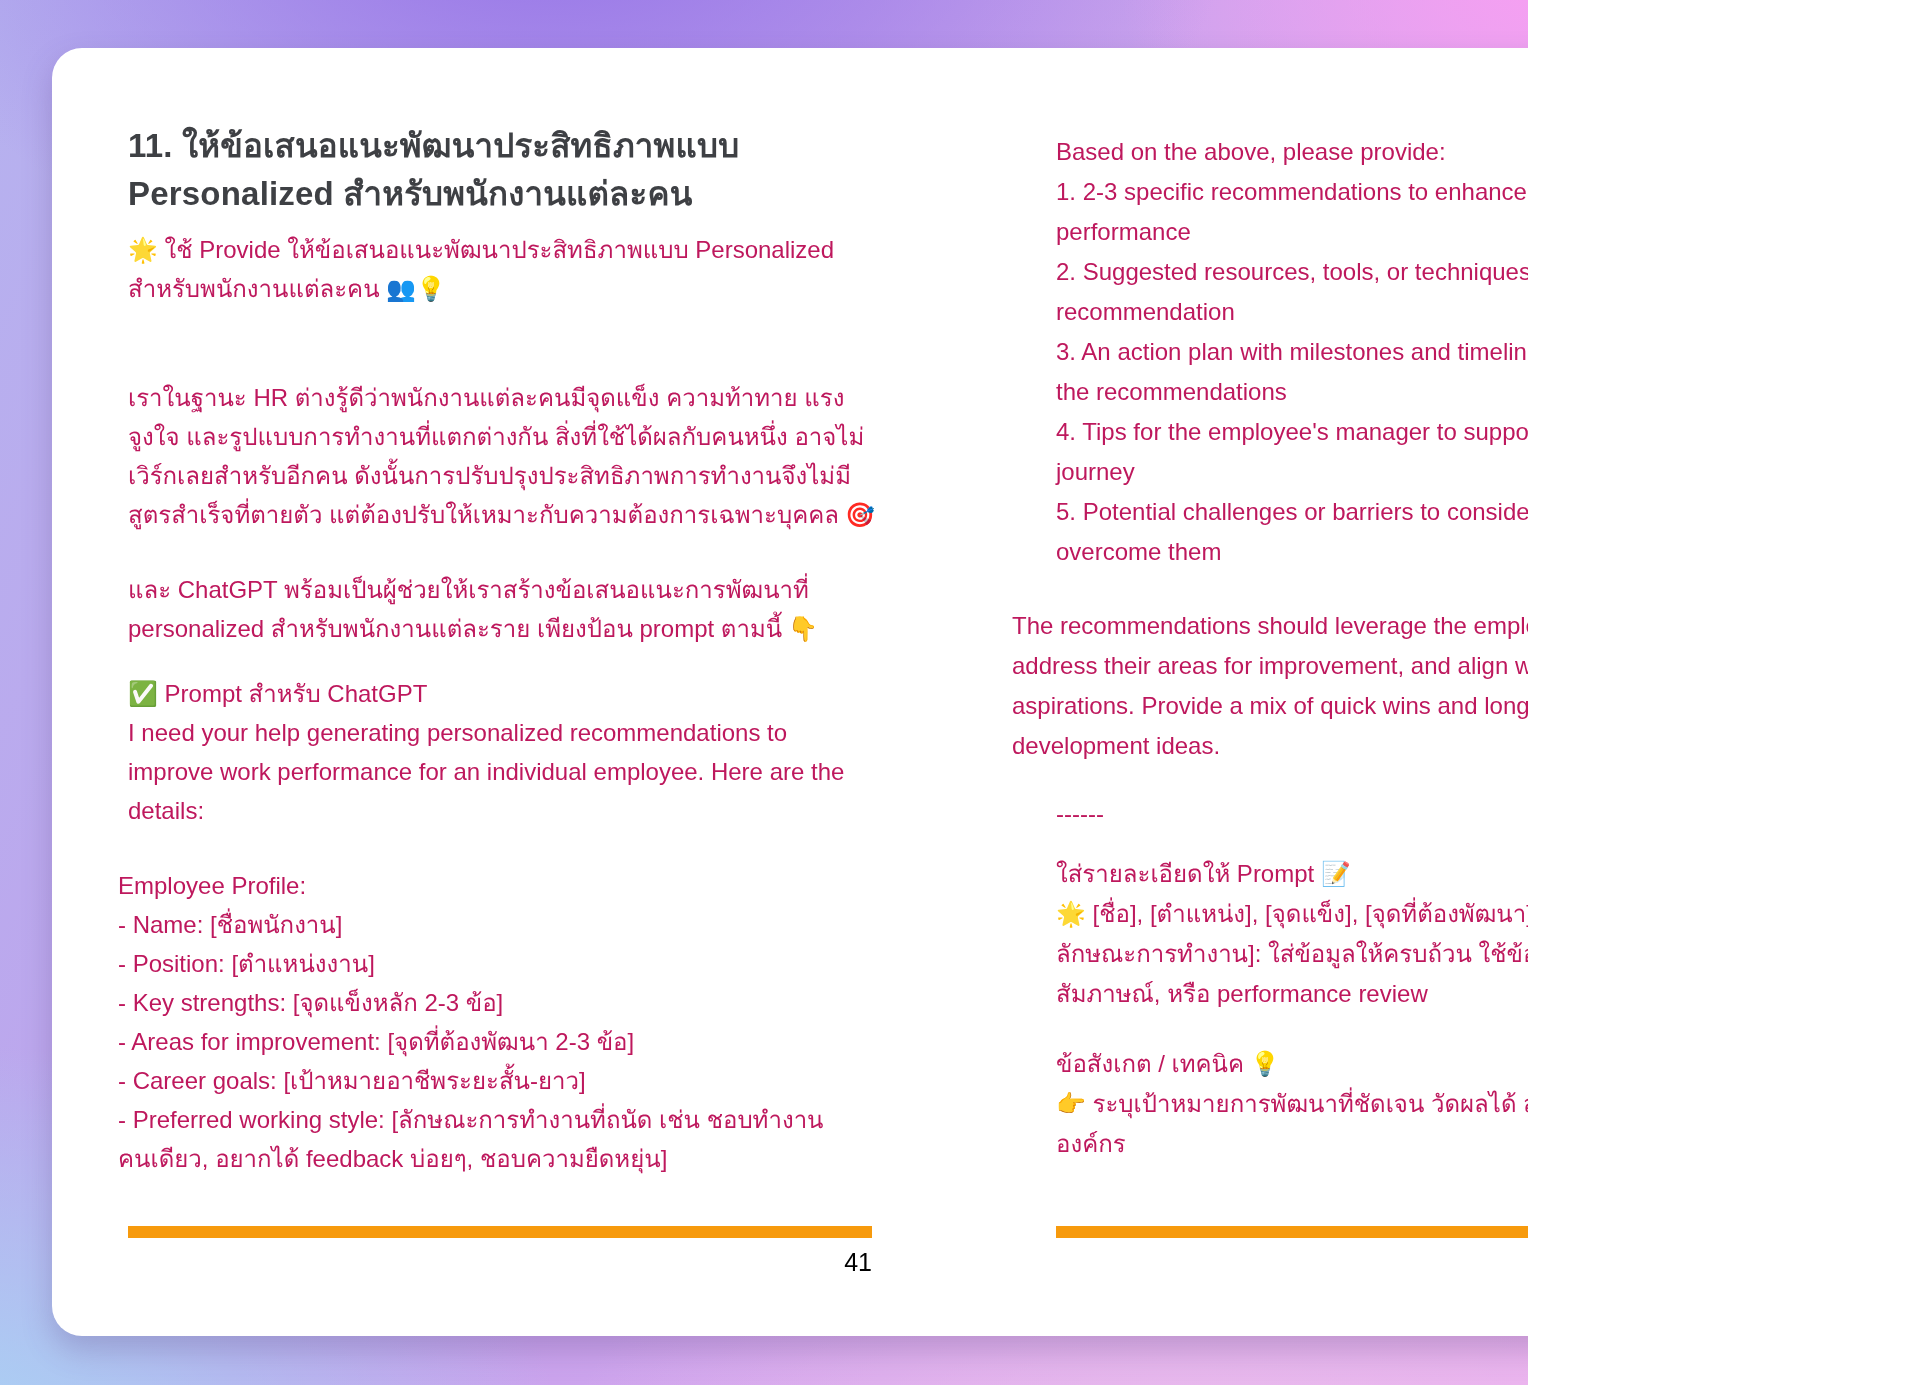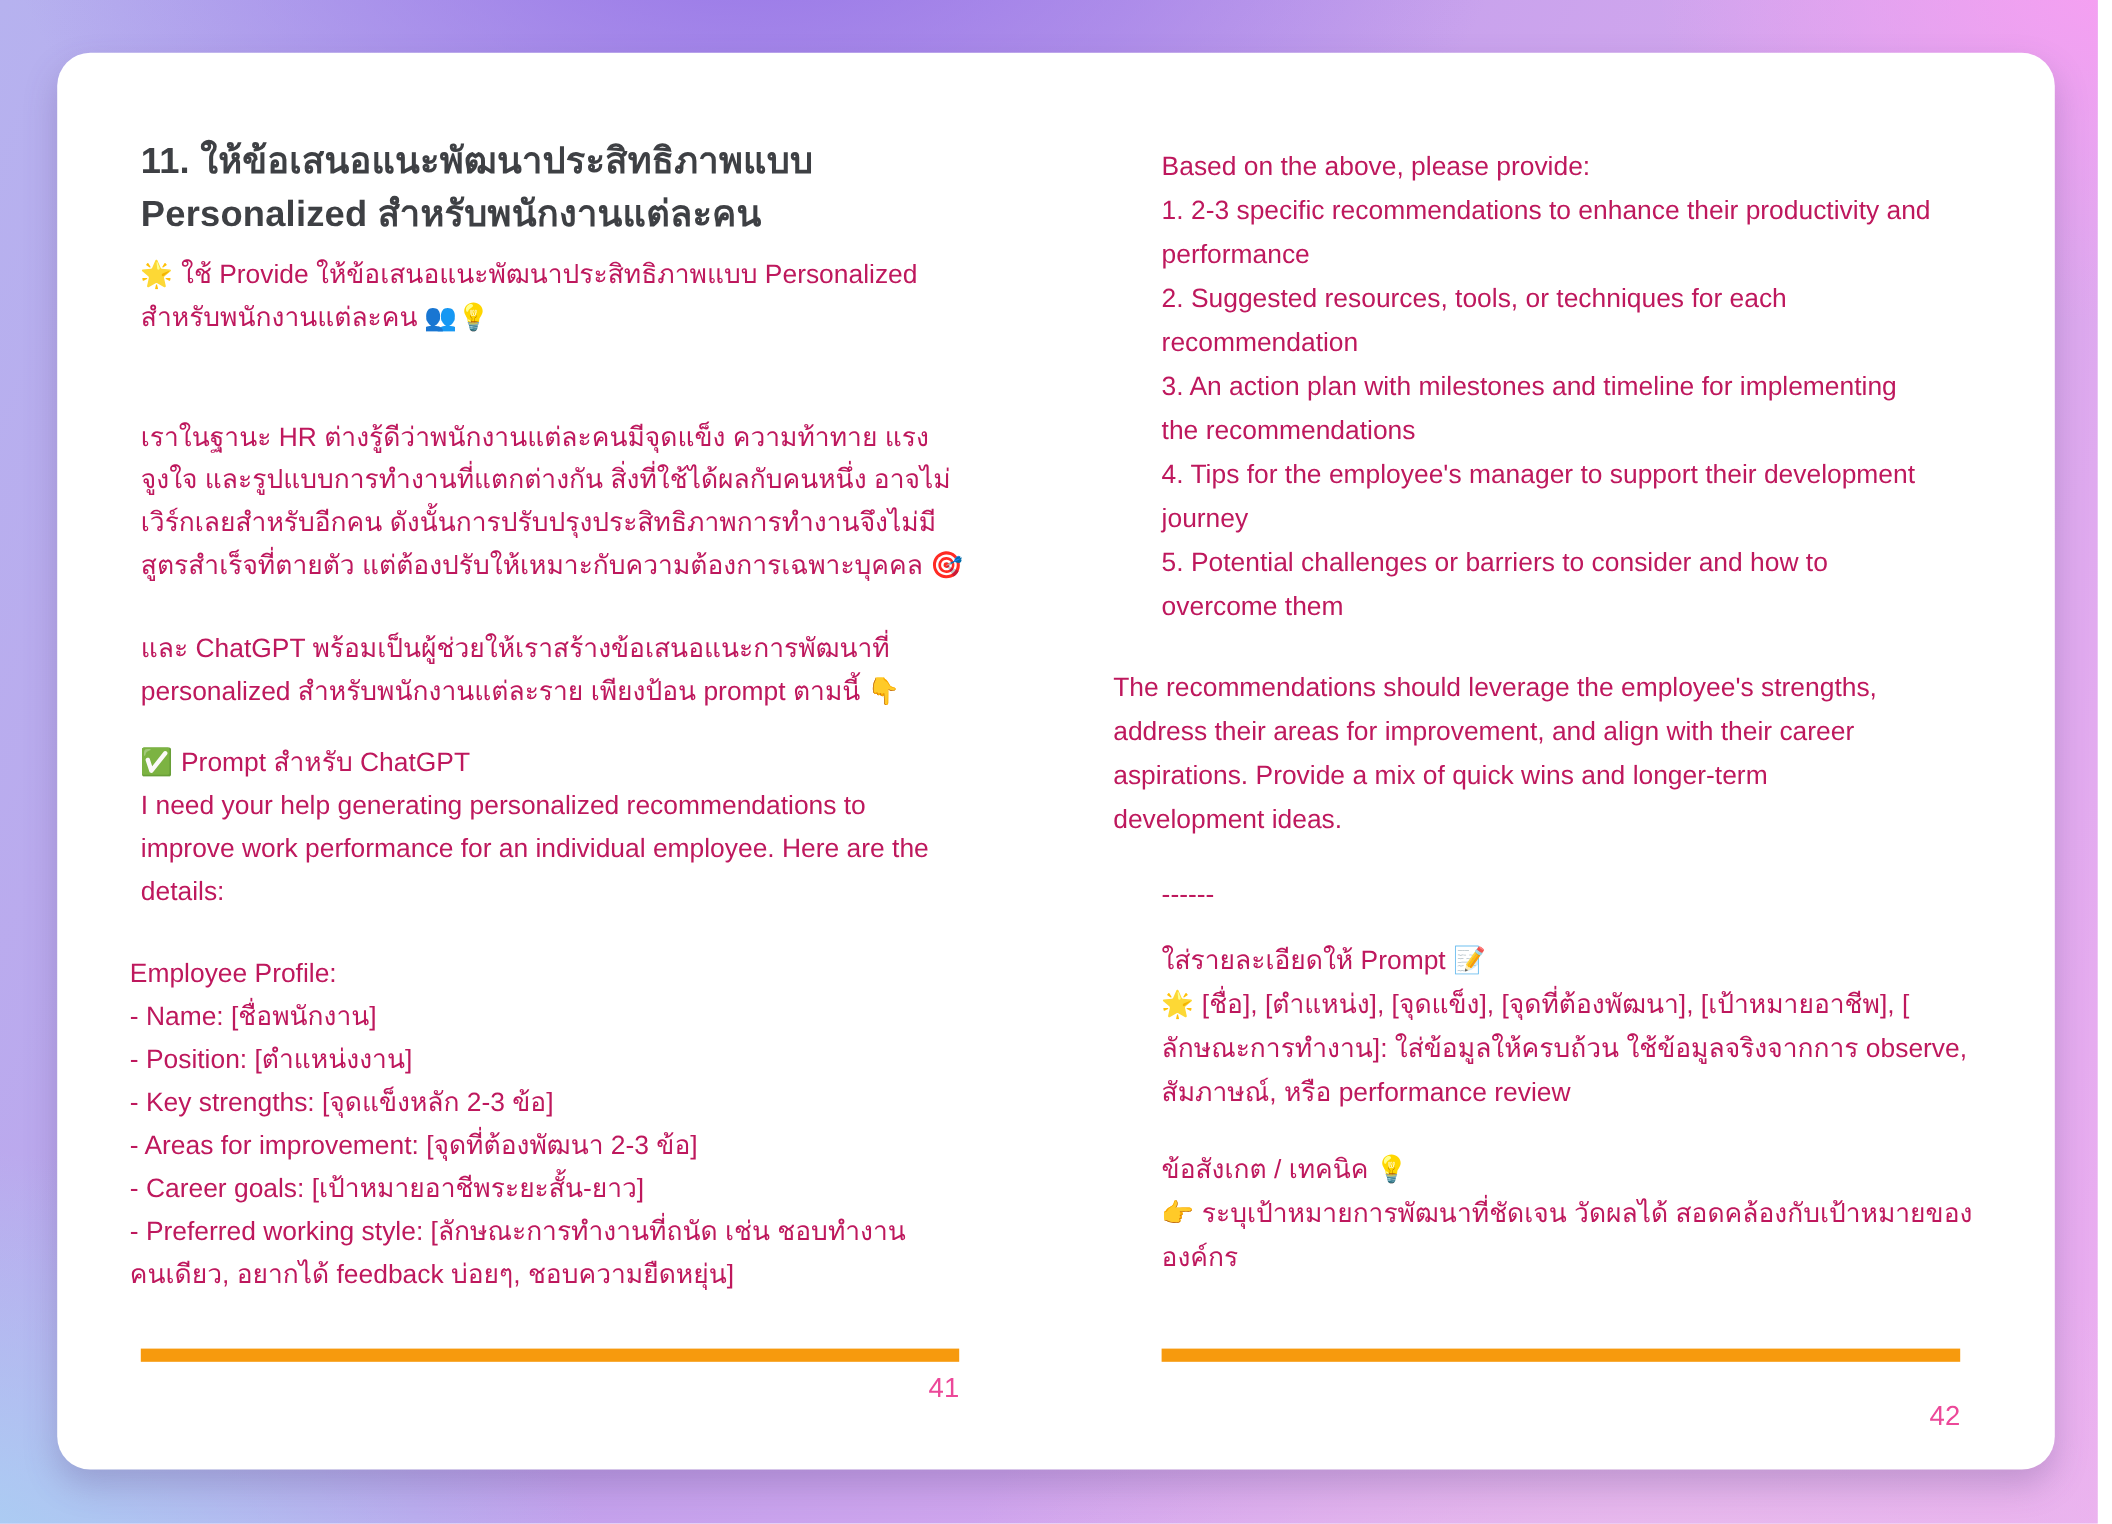--- a/index.html
+++ b/index.html
@@ -5,21 +5,21 @@
   html, body {
     margin: 0;
     padding: 0;
     width: 1920px;
     height: 1385px;
     font-family: "Liberation Sans", "DejaVu Sans", sans-serif;
   }
   .bg {
     position: absolute;
     left: 0; top: 0;
-    width: 1907px; height: 1385px;
+    width: 1528px; height: 1385px;
     background:
       radial-gradient(1100px 620px at 36% -6%, #9674e7 0%, rgba(150,116,231,0) 62%),
       radial-gradient(760px 560px at 102% -2%, #f89ff2 0%, rgba(248,159,242,0) 58%),
       radial-gradient(1000px 640px at -4% 104%, #a8d4f4 0%, rgba(168,212,244,0) 62%),
       radial-gradient(1100px 600px at 80% 106%, #e9bcec 0%, rgba(233,188,236,0) 60%),
       linear-gradient(115deg, #b6b2ef 0%, #c0a0ec 40%, #ecaef0 100%);
     overflow: hidden;
   }
   .card {
     position: absolute;
@@ -48,21 +48,21 @@
     letter-spacing: 0.2px;
   }
   .rule {
     position: absolute;
     height: 12px;
     background: #F79A0D;
   }
   .pagenum {
     position: absolute;
     font-size: 25px;
-    color: #ec4899;
+    color: #000000;
     text-align: right;
   }
 </style>
 </head>
 <body>
 
 <div class="bg">
   <div class="card">
 
     <div>

